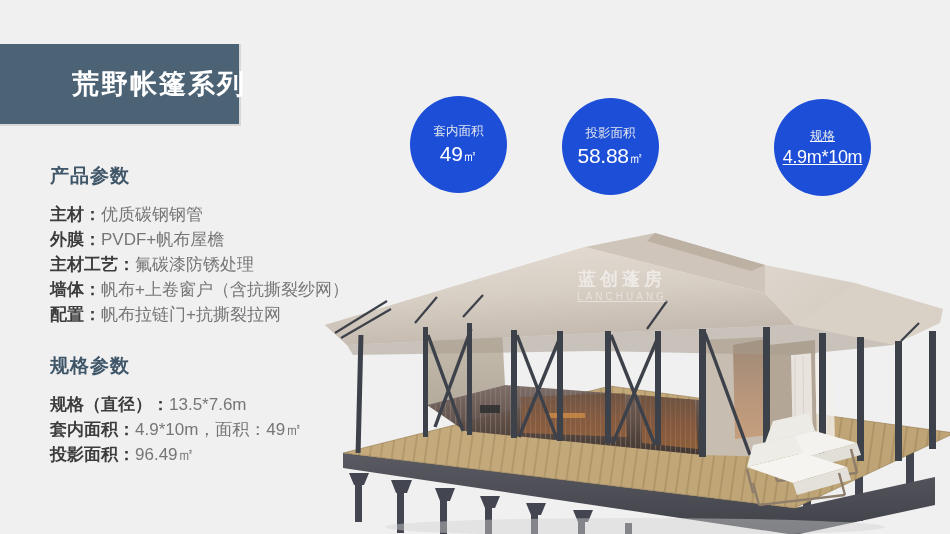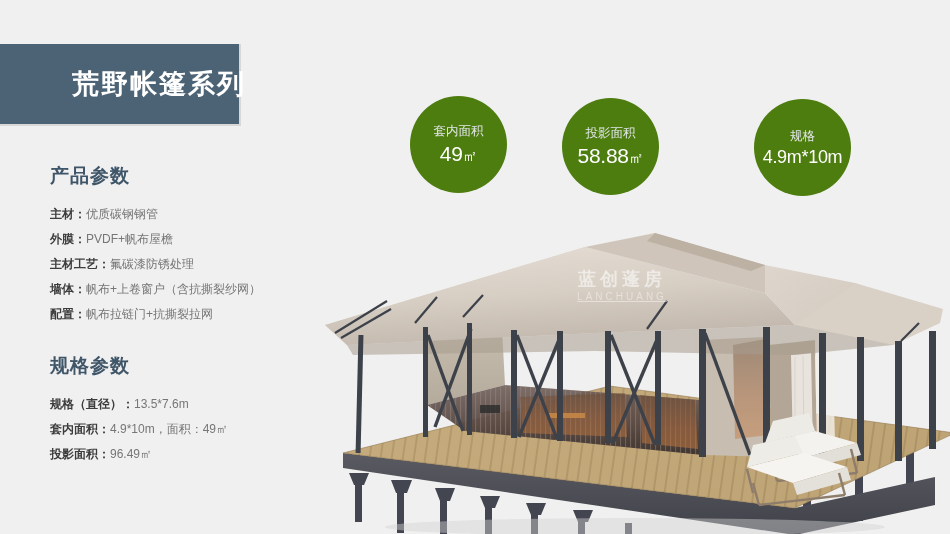--- a/index.html
+++ b/index.html
@@ -50,21 +50,21 @@
   .section-heading {
     color: #3f5568;
     font-size: 19px;
     font-weight: bold;
     letter-spacing: 1px;
     margin-bottom: 13px;
     white-space: nowrap;
   }
 
   .spec-line {
-    font-size: 12px;
+    font-size: 17px;
     line-height: 25px;
     color: #6d6d6d;
     white-space: nowrap;
   }
   .spec-line .spec-label {
     color: #3c3c3c;
     font-weight: bold;
   }
   .spec-line .spec-value {
     color: #767676;
@@ -78,30 +78,30 @@
     top: 94px;
     left: 410px;
     width: 450px;
     height: 100px;
   }
   .badge {
     position: absolute;
     width: 97px;
     height: 97px;
     border-radius: 50%;
-    background: #4d7c0f;
+    background: #1d4ed8;
     display: flex;
     flex-direction: column;
     align-items: center;
     justify-content: center;
     color: #ffffff;
   }
   .badge:nth-child(1) { left: 0px;   top: 2px; }
   .badge:nth-child(2) { left: 152px; top: 4px; }
-  .badge:nth-child(3) { left: 344px; top: 5px; }
+  .badge:nth-child(3) { left: 364px; top: 5px; text-decoration: underline; }
 
   .badge-label {
     font-size: 12.5px;
     color: #e2e7ea;
     margin-bottom: 2px;
     white-space: nowrap;
   }
   .badge-value {
     font-size: 21px;
     font-weight: 300;

